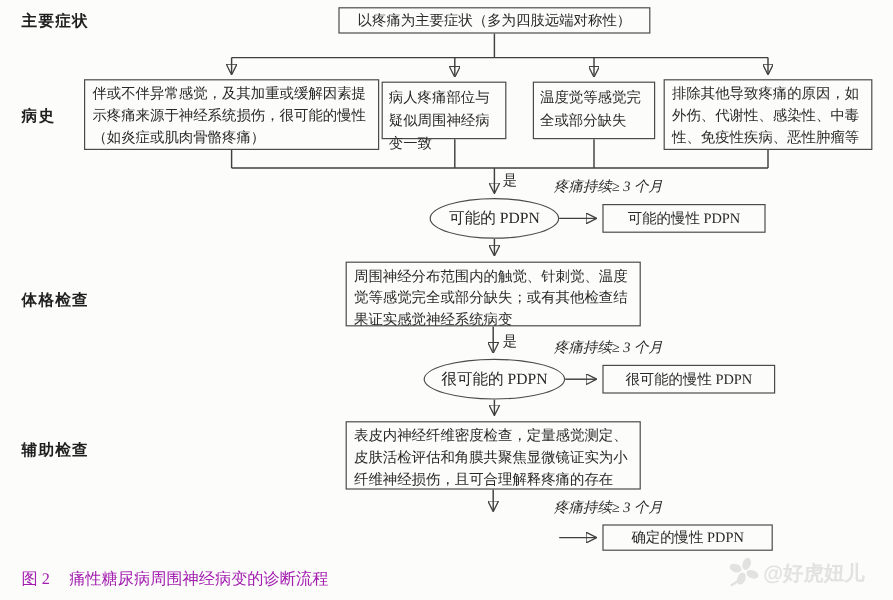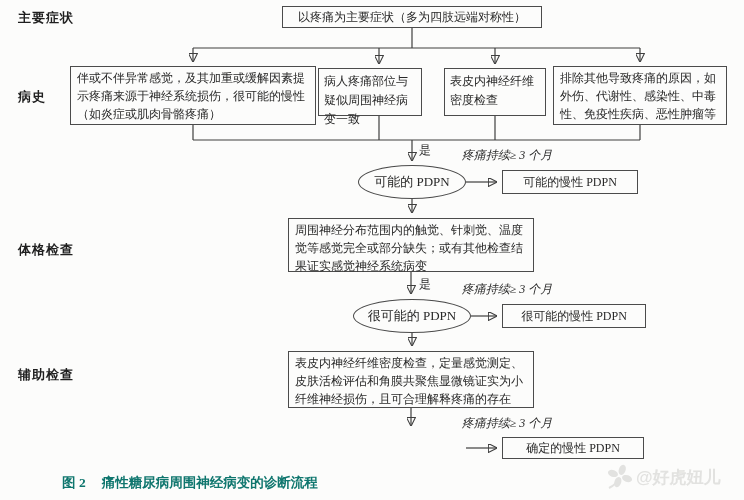--- a/index.html
+++ b/index.html
@@ -51,24 +51,23 @@
     font-size:12px;
     color:#2b2b2b;
     white-space:nowrap;
   }
   .edge-label.centered{text-align:center;font-style:italic;}
   #connectors{position:absolute;left:0;top:0;}
   #connectors path{stroke:#3f3f3f;stroke-width:1.2;fill:none;}
   .caption{
     position:absolute;
     font-size:13.5px;
-    font-weight:bold;
-    color:#0f766e;
+    font-weight:normal;
+    color:#a21caf;
     white-space:nowrap;
-    margin-left:44px;
   }
   .caption .caption-title{margin-left:16px;}
   .watermark{
     position:absolute;
     display:flex;align-items:center;gap:2px;
     color:#e2e2e0;
     font-family:"Liberation Sans","DejaVu Sans",sans-serif;
     font-weight:bold;
     font-size:17px;
     user-select:none;
@@ -109,21 +108,21 @@
 
   <div class="stage-label" style="left:18px;top:9px">主要症状</div>
   <div class="stage-label" style="left:18px;top:88px">病史</div>
   <div class="stage-label" style="left:18px;top:241px">体格检查</div>
   <div class="stage-label" style="left:18px;top:366px">辅助检查</div>
 
   <div class="box center" style="left:282px;top:6px;width:260px;height:22px">以疼痛为主要症状（多为四肢远端对称性）</div>
 
   <div class="box" style="left:70px;top:66px;width:246px;height:59px">伴或不伴异常感觉，及其加重或缓解因素提示疼痛来源于神经系统损伤，很可能的慢性（如炎症或肌肉骨骼疼痛）</div>
   <div class="box" style="left:318px;top:68px;width:104px;height:48px;line-height:19px;padding:3px 5px">病人疼痛部位与疑似周围神经病变一致</div>
-  <div class="box" style="left:444px;top:68px;width:102px;height:48px;line-height:19px;padding:3px 5px">表皮内神经纤维密度检查</div>
+  <div class="box" style="left:444px;top:68px;width:102px;height:48px;line-height:19px;padding:3px 5px">温度觉等感觉完全或部分缺失</div>
   <div class="box" style="left:553px;top:66px;width:174px;height:59px">排除其他导致疼痛的原因，如外伤、代谢性、感染性、中毒性、免疫性疾病、恶性肿瘤等</div>
 
   <div class="edge-label" style="left:419px;top:142px">是</div>
   <div class="edge-label centered" style="left:452px;top:147px;width:110px">疼痛持续≥ 3 个月</div>
   <div class="ellipse" style="left:358px;top:165px;width:108px;height:34px">可能的 PDPN</div>
   <div class="box center" style="left:502px;top:170px;width:136px;height:24px">可能的慢性 PDPN</div>
 
   <div class="box" style="left:288px;top:218px;width:246px;height:54px">周围神经分布范围内的触觉、针刺觉、温度觉等感觉完全或部分缺失；或有其他检查结果证实感觉神经系统病变</div>
 
   <div class="edge-label" style="left:419px;top:276px">是</div>

